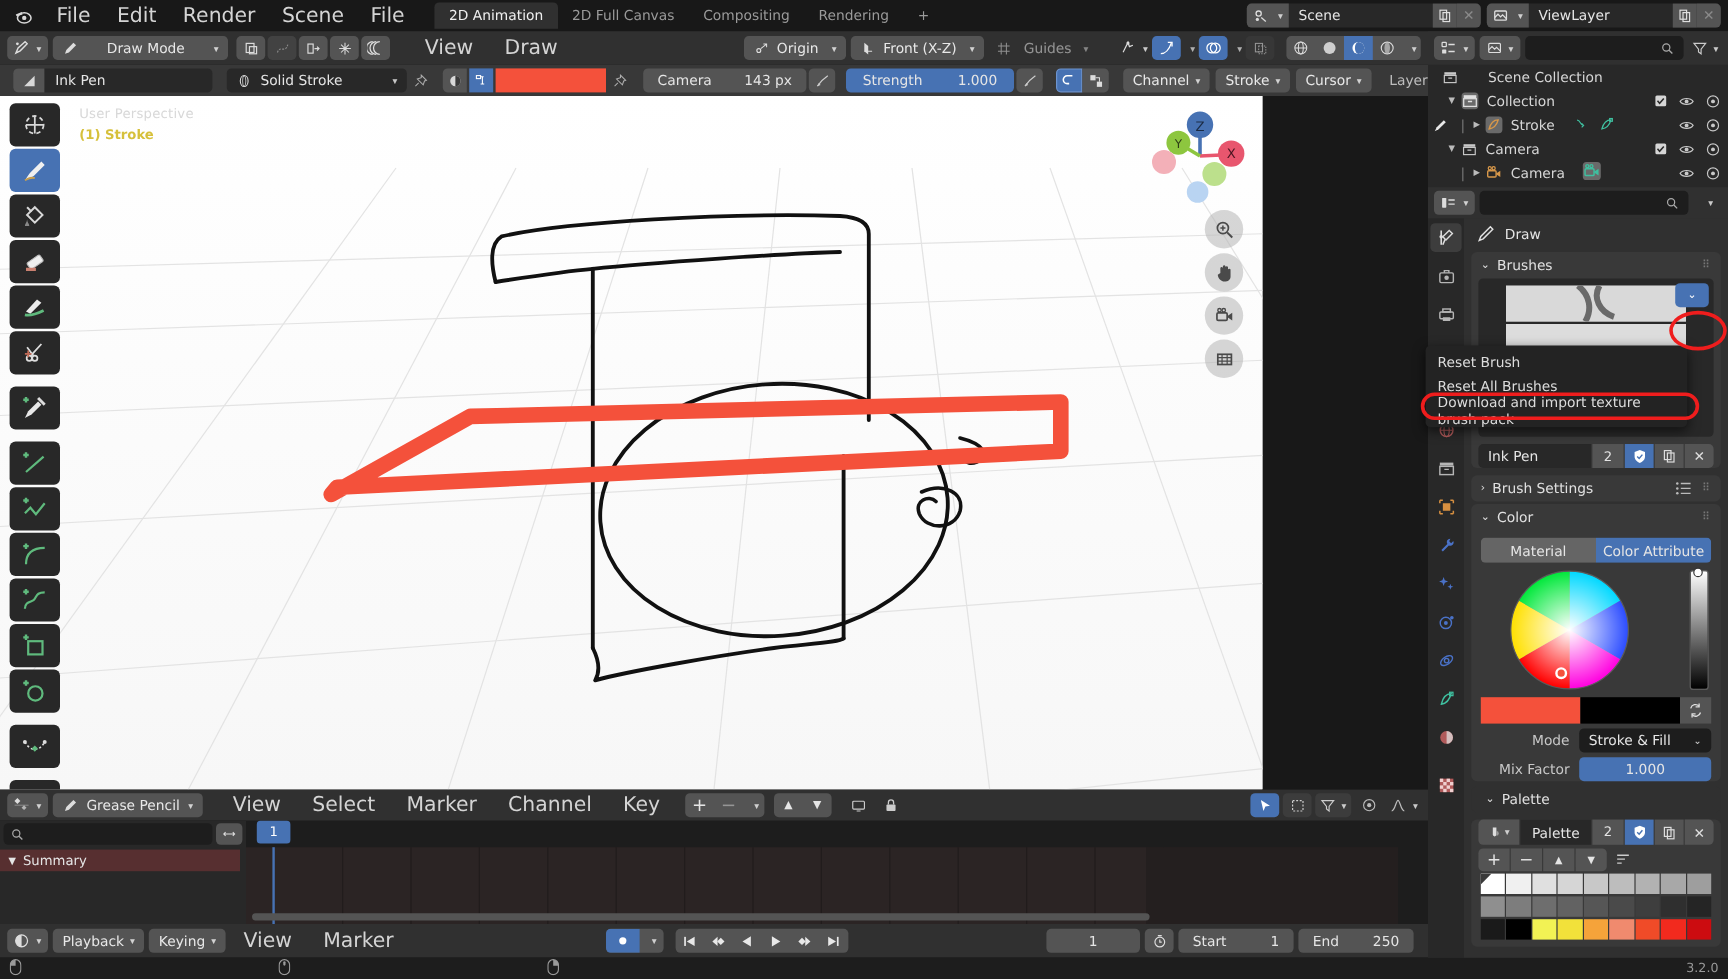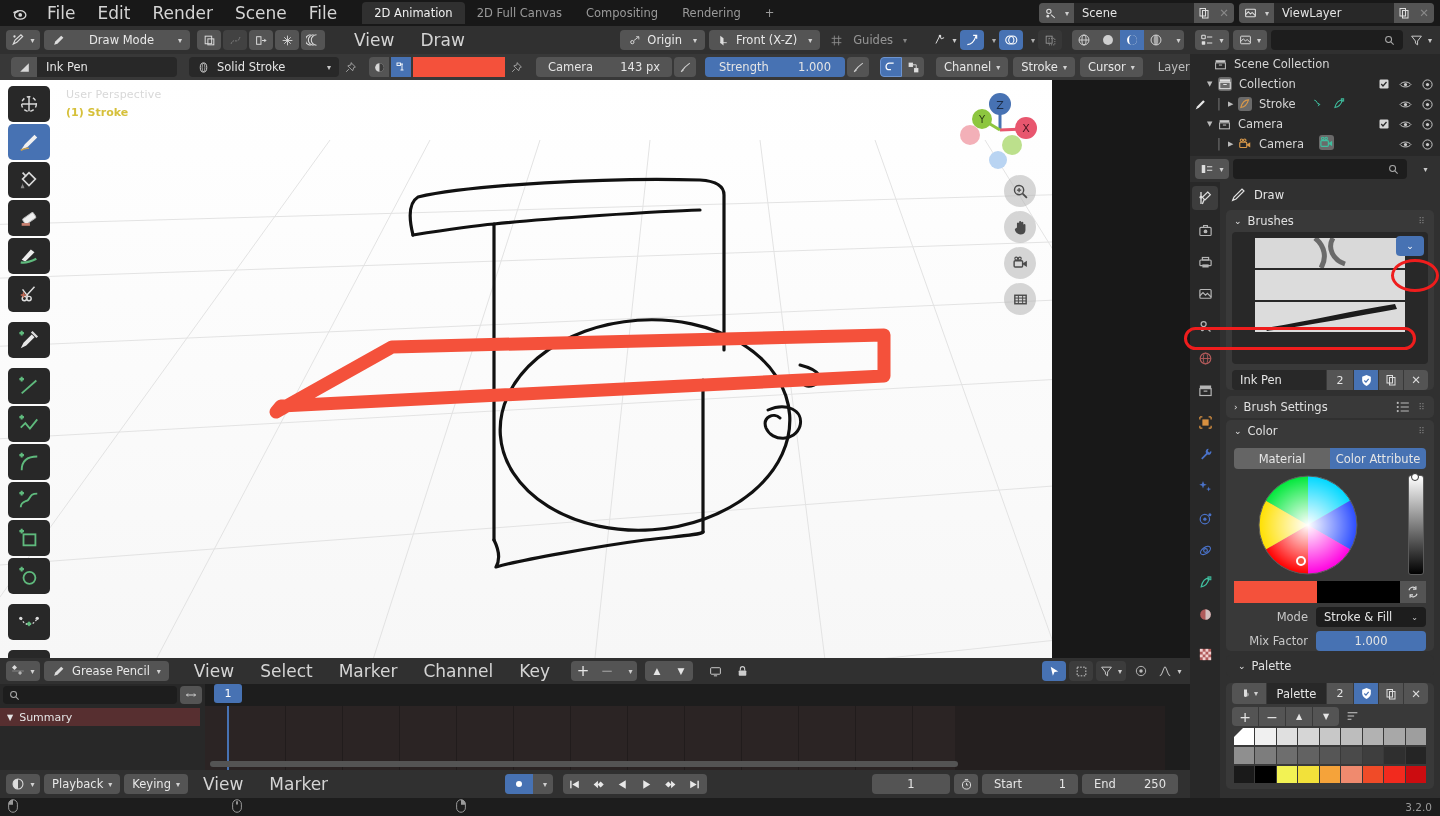--- a/index.html
+++ b/index.html
@@ -933,21 +933,21 @@
           </svg>
       </div>
       <div class="icobtn flat" style="width:28px">
         <svg width="13" height="13" viewBox="0 0 24 24">
             <path d="M3 4 h18 L14 13 v7 l-4 -3 v-4 Z" fill="none" stroke="#ccc" stroke-width="1.8"></path>
           </svg>
           <span class="chev">▾</span>
       </div>
     </div>
 
-    <div class="olrow" style="padding-left:24px;gap:7px">
+    <div class="olrow" style="padding-left:12px;gap:25px">
       <svg width="13" height="13" viewBox="0 0 24 24">
           <rect x="3" y="4" width="18" height="4" fill="#c8c8c8"></rect>
           <rect x="3" y="9" width="18" height="11" fill="none" stroke="#c8c8c8" stroke-width="1.8"></rect>
           <path d="M9 13 h6" stroke="#c8c8c8" stroke-width="1.8"></path>
         </svg>
       <span>Scene Collection</span>
     </div>
 
     <div class="olrow" style="padding-left:28px;gap:7px">
       <span style="font-size:7px;color:#bbb;position:absolute;left:17px">▼</span>
@@ -1405,17 +1405,28 @@
           <div class="swatch" style="background:#f5a33a"></div>
           <div class="swatch" style="background:#f08a6e"></div>
           <div class="swatch" style="background:#f04b28"></div>
           <div class="swatch" style="background:#f22a1e"></div>
           <div class="swatch" style="background:#cc0c10"></div>
         </div>
       </div>
     </div>
   </div>
 
+  <div class="menupop">
+    <div class="mitem">
+      <span>Reset Brush</span>
+    </div>
+    <div class="mitem">
+      <span>Reset All Brushes</span>
+    </div>
+    <div class="mitem hl">
+      <span>Download and import texture brush pack</span>
+    </div>
+  </div>
 
   <div class="annot-ellipse" style="left:1391px; top:259px; width:48px; height:33px; border-radius:50%;"></div>
   <div class="annot-ellipse" style="left:1184px; top:327px; width:232px; height:23px; border-radius:14px;"></div>
 
 </div>
 
 </body></html>

